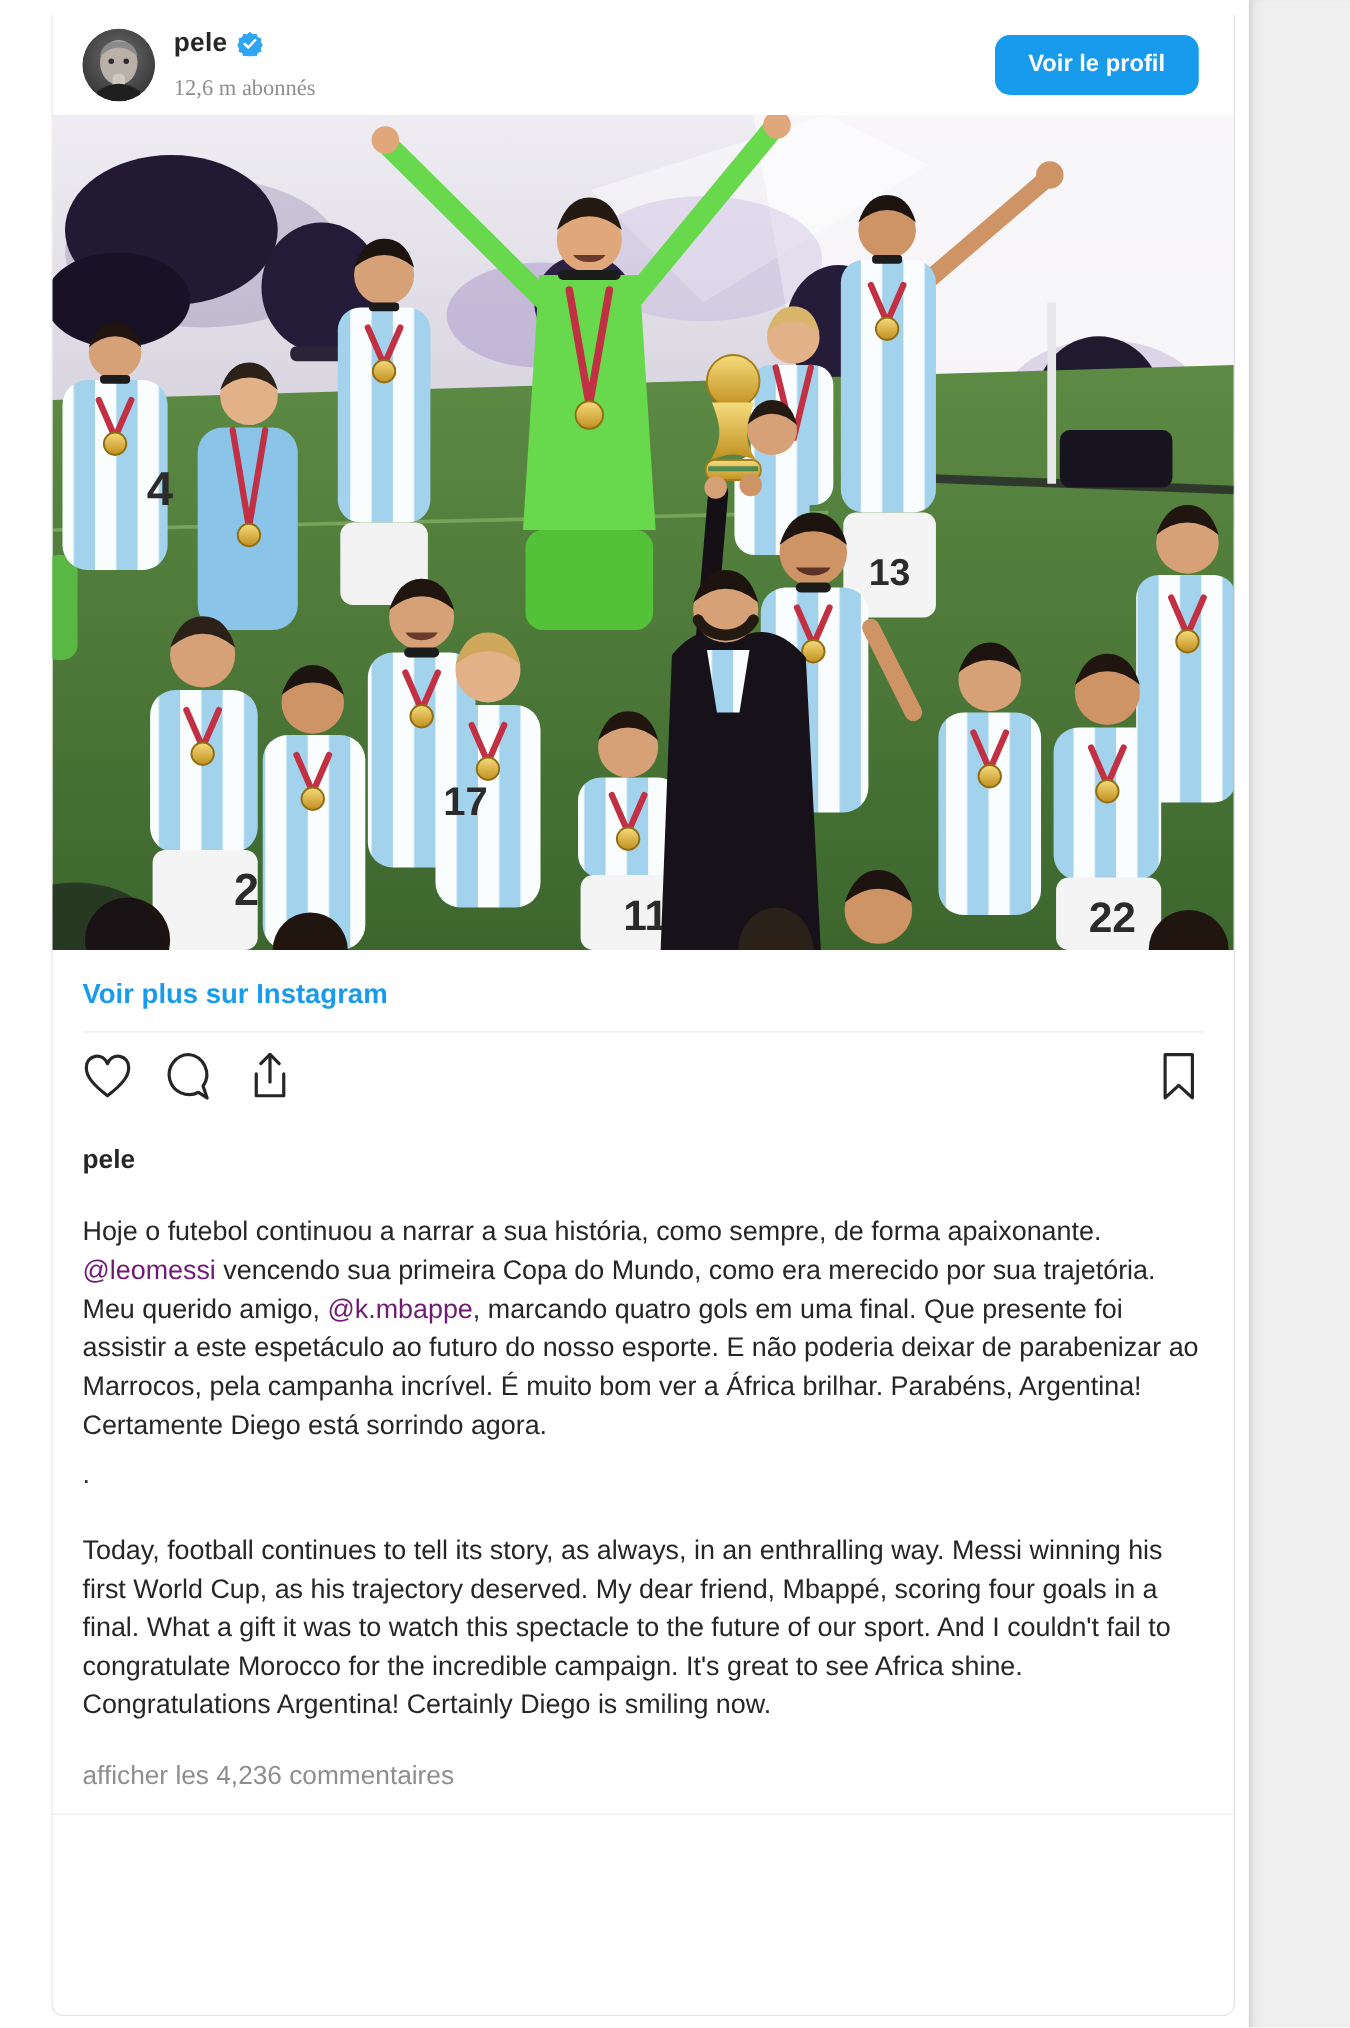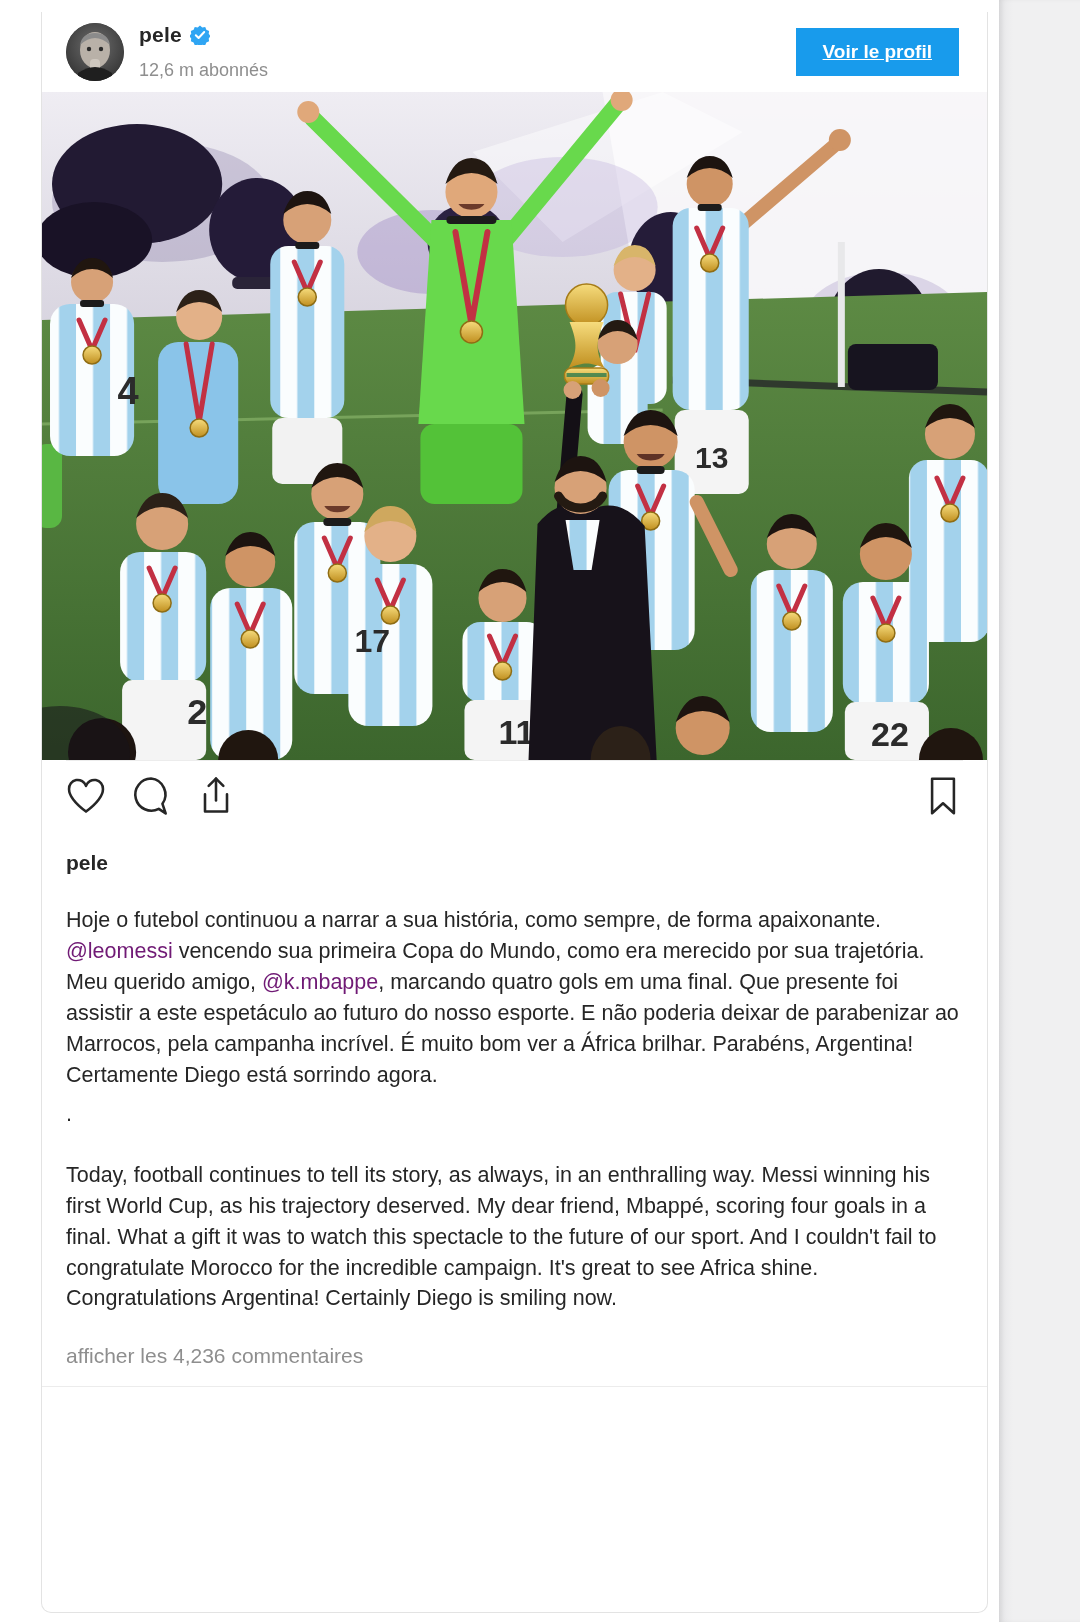--- a/index.html
+++ b/index.html
@@ -20,25 +20,25 @@
     box-sizing:border-box;background:#fff;
     border:1px solid #e3e3e3;border-top:none;
     border-radius:0 0 10px 10px;
   }
   
   .hdr{display:flex;align-items:center;height:80px;padding:0 28px 0 24px;}
   .avatar{width:58px;height:58px;border-radius:50%;overflow:hidden;flex:0 0 auto;background:#444;}
   .hdr-info{margin-left:15px;display:flex;flex-direction:column;justify-content:center;}
   .uname-row{display:flex;align-items:center;gap:8px;}
   .uname{font-size:21px;font-weight:bold;color:#262626;letter-spacing:.2px;}
-  .followers{font-size:18px;color:#8e8e8e;margin-top:13px;}
+  .followers{font-size:18px;color:#8e8e8e;margin-top:13px;font-family:Liberation Serif, serif;}
   .profile-btn{
     margin-left:auto;background:#189bec;color:#fff;border:none;
     font-family:inherit;font-size:19px;font-weight:bold;
-    padding:13px 27px;border-radius:0;cursor:pointer;text-decoration:underline;
+    padding:13px 27px;border-radius:12px;cursor:pointer;
   }
   
   .photo-wrap{width:945px;height:668px;display:block;}
   .photo-wrap svg{display:block;width:100%;height:100%;}
   
   .view-more{display:block;padding:22px 24px 17px 24px;color:#189bec;font-size:22px;font-weight:bold;text-decoration:none;}
   .divider-inset{border-top:1px solid #ececec;margin:0 24px;}
   .divider-full{border-top:1px solid #ececec;margin-top:18px;}
   
   .actions{display:flex;align-items:center;gap:21px;padding:13px 24px 6px 22px;}
@@ -321,20 +321,21 @@
           <circle cx="660" cy="636" r="27" fill="#cf9465"></circle>
           <path d="M633,630 q9,-26 27,-26 q19,0 27,26 q-13,-11 -27,-11 q-14,0 -27,11Z" fill="#1d1410"></path>
           <path d="M876,668 a32,32 0 0 1 64,0 Z" fill="#20160f"></path>
         </g>
 
         <ellipse cx="18" cy="662" rx="70" ry="48" fill="#15131a" opacity="0.55"></ellipse>
       </g>
     </svg>
   </div>
 
+  <a class="view-more" href="#">Voir plus sur Instagram</a>
 
   <div class="divider-inset"></div>
 
   <div class="actions">
     <button class="act-btn">
       <svg width="44" height="44" viewBox="0 0 48 48">
         <path d="M24 41 C 11 31, 5.5 24, 5.5 16.5 A 9.5 9.5 0 0 1 24 13 A 9.5 9.5 0 0 1 42.5 16.5 C 42.5 24, 37 31, 24 41 Z" fill="none" stroke="#262626" stroke-width="2.8" stroke-linejoin="round"></path>
       </svg>
     </button>
     <button class="act-btn">

